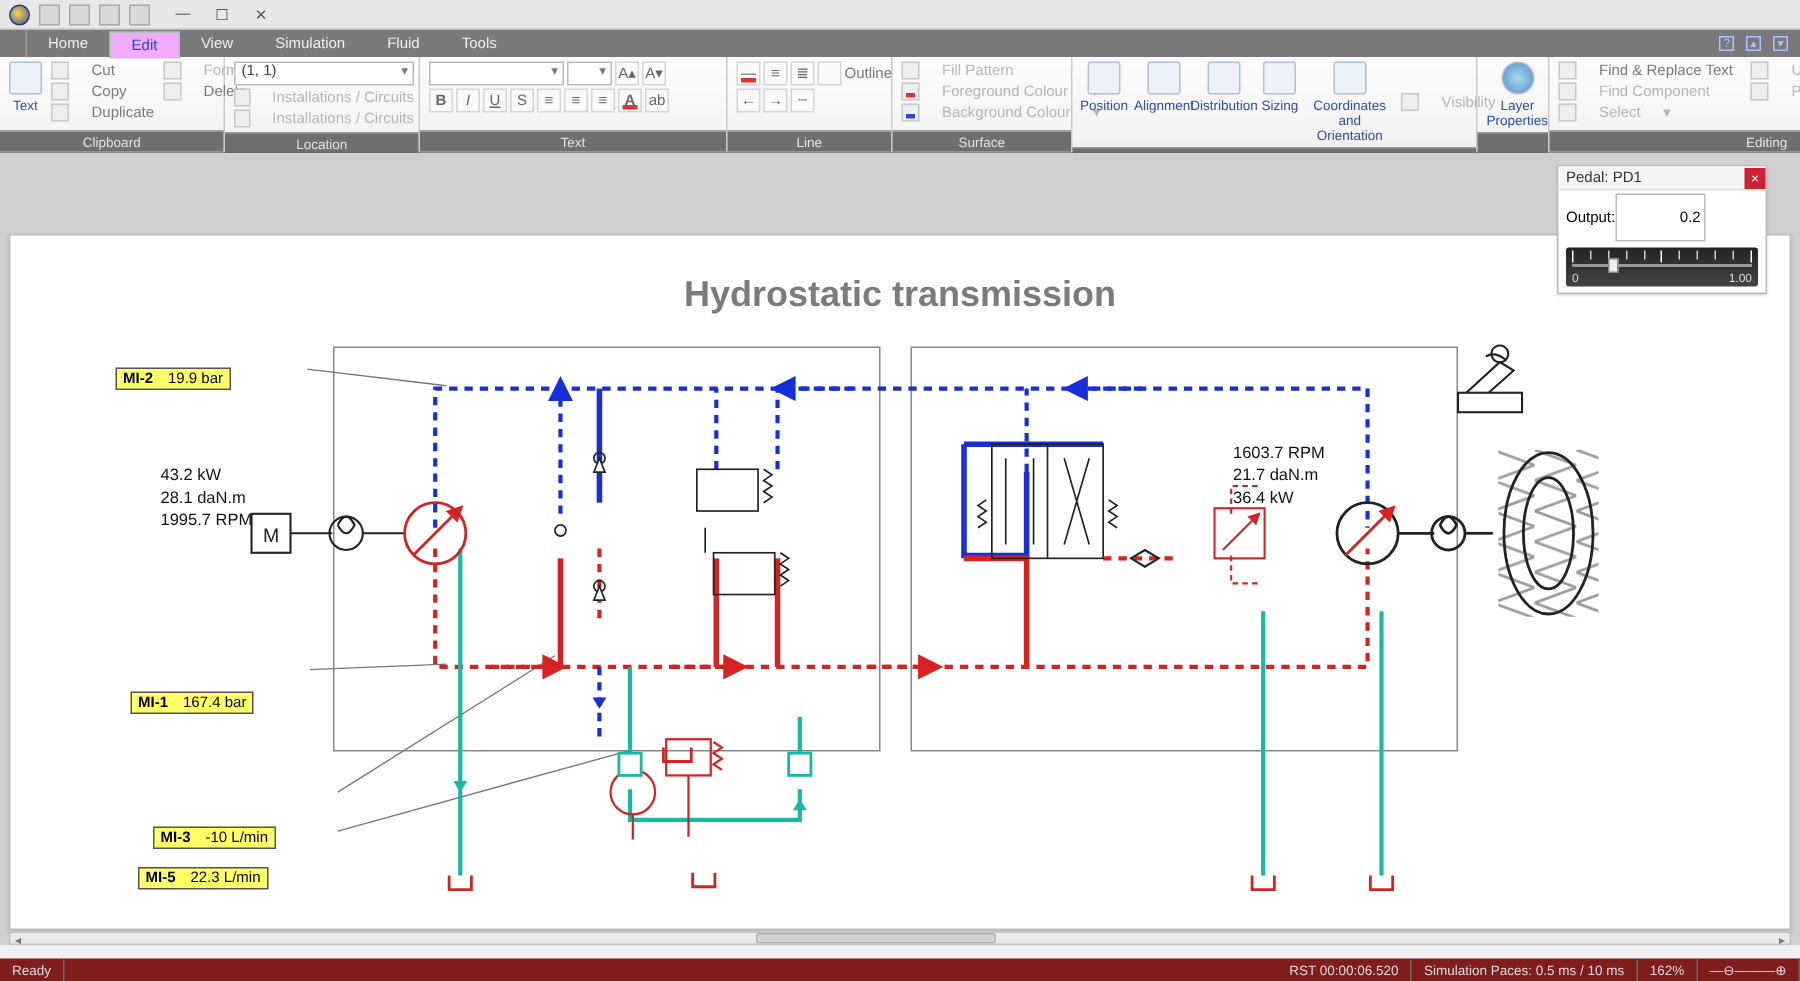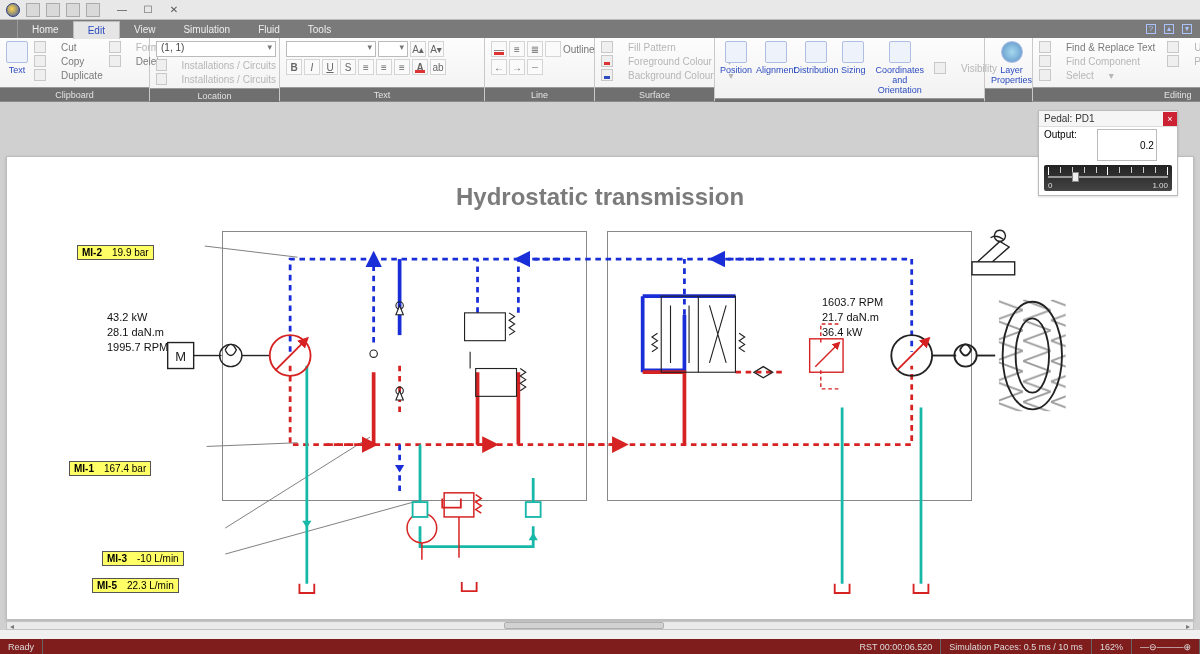--- a/index.html
+++ b/index.html
@@ -11,21 +11,21 @@
   .titlebar .app-logo { width: 14px; height: 14px; border-radius: 50%; background: radial-gradient(circle at 40% 40%, #ffd54a, #3b55a2); border: 1px solid #2a3a7a; }
   .titlebar .qat-icon { width: 14px; height: 14px; display: inline-block; background: #d9d9d9; border: 1px solid #aaa; }
   .titlebar .app-title { flex: 1; text-align: center; }
   .titlebar .win-controls { display: flex; gap: 14px; padding: 0 10px; }
   .titlebar .win-btn { width: 12px; height: 12px; display: flex; align-items: center; justify-content: center; cursor: pointer; }
 
   
   .menurow { height: 18px; background: #7a7a7a; display: flex; align-items: stretch; font-size: 10px; color: #eee; }
   .menurow .sys-icon { width: 18px; background: #7a7a7a; border-right: 1px solid #999; display: flex; align-items: center; justify-content: center; }
   .menurow .tab { padding: 0 14px; display: flex; align-items: center; cursor: pointer; }
-  .menurow .tab.active { background: #e5e5e5; color: #2b4bbf; border: 1px solid #bbb; border-bottom: none; position: relative; top: 1px; }
+  .menurow .tab.active { background: #f0abfc; color: #2b4bbf; border: 1px solid #bbb; border-bottom: none; position: relative; top: 1px; }
   .menurow .right-icons { margin-left: auto; display: flex; gap: 8px; padding: 0 8px; align-items: center; }
   .menurow .right-icons .mini { width: 10px; height: 10px; border: 1px solid #aac3ff; color: #aac3ff; font-size: 8px; line-height: 8px; text-align: center; }
 
   
   .ribbon { height: 64px; background: linear-gradient(#fdfdfd, #f1f1f1); border-bottom: 1px solid #8a8a8a; display: flex; font-size: 10px; }
   .ribbon-group { border-right: 1px solid #c9c9c9; display: flex; flex-direction: column; }
   .ribbon-group .body { flex: 1; display: flex; align-items: flex-start; padding: 3px 6px; gap: 6px; }
   .ribbon-group .foot { height: 14px; background: #6f6f6f; color: #e3e3e3; text-align: center; font-size: 9px; line-height: 14px; padding: 0 4px; border-top: 1px solid #999; }
   .ribbon-btn-big { width: 30px; display: flex; flex-direction: column; align-items: center; gap: 2px; color: #4b6ccb; cursor: pointer; }
   .ribbon-btn-big .ico { width: 22px; height: 22px; border: 1px solid #b0bee6; background: #eef2fb; border-radius: 2px; }
@@ -52,39 +52,39 @@
   .box1 { left: 215px; top: 74px; width: 365px; height: 270px; }
   .box2 { left: 600px; top: 74px; width: 365px; height: 270px; }
 
   .readout { position: absolute; font-size: 11px; color: #111; line-height: 15px; }
   .readout.left { left: 100px; top: 153px; }
   .readout.right { left: 815px; top: 138px; }
 
   .tag { position: absolute; background: #ffff66; border: 1px solid #555; font-size: 10px; padding: 1px 4px; display: flex; gap: 10px; }
   .tag .tname { font-weight: 600; }
   .tag1 { left: 70px; top: 88px; }
-  .tag2 { left: 62px; top: 304px; }
+  .tag2 { left: 80px; top: 304px; }
   .tag3 { left: 95px; top: 394px; }
   .tag4 { left: 85px; top: 421px; }
 
   svg.schematic { position: absolute; left:0; top:0; width:100%; height:100%; pointer-events:none; }
 
   
   .hscroll { position: absolute; left: 6px; right: 6px; bottom: 0; height: 9px; background: #eaeaea; border: 1px solid #c3c3c3; }
   .hscroll .thumb { position: absolute; left: 497px; top: 0; width: 160px; height: 7px; background: #d2d2d2; border: 1px solid #b0b0b0; border-radius: 2px; }
   .hscroll .arrow { position: absolute; top: 0; width: 10px; height: 7px; font-size: 8px; text-align: center; color: #777; }
   .hscroll .arrow.l { left: 0; }
   .hscroll .arrow.r { right: 0; }
 
   
   .pedalpanel { position: absolute; right: 22px; top: 110px; width: 140px; background: #fff; border: 1px solid #bbb; font-size: 10px; z-index: 20; box-shadow: 0 1px 2px rgba(0,0,0,0.15); }
   .pedalpanel .hdr { display: flex; align-items: center; background: #f5f5f5; border-bottom: 1px solid #ddd; }
   .pedalpanel .hdr .t { flex: 1; padding: 2px 5px; color: #333; }
   .pedalpanel .hdr .x { width: 14px; height: 14px; background: #c23; color: #fff; text-align: center; font-size: 9px; line-height: 14px; cursor: pointer; }
-  .pedalpanel .row { display: flex; align-items: flex-start; padding: 2px 5px; gap: 20px; }
+  .pedalpanel .row { display: flex; align-items: center; padding: 2px 5px; gap: 0; }
   .pedalpanel .row input { width: 60px; height: 32px; font-size: 10px; border: 1px solid #bbb; text-align: right; padding-right: 2px; }
   .pedalpanel .slider { position: relative; height: 26px; margin: 2px 5px 4px 5px; background: linear-gradient(#222, #444); border-radius: 2px; }
   .pedalpanel .slider .ticks { position: absolute; top: 2px; left: 4px; right: 4px; height: 8px; display: flex; justify-content: space-between; }
   .pedalpanel .slider .ticks span { width: 1px; height: 6px; background: #ccc; }
   .pedalpanel .slider .ticks span.major { height: 8px; background: #fff; }
   .pedalpanel .slider .track { position: absolute; left: 4px; right: 4px; top: 11px; height: 2px; background: #999; }
   .pedalpanel .slider .handle { position: absolute; top: 7px; width: 7px; height: 10px; background: #eee; border: 1px solid #888; }
   .pedalpanel .slider .lbls { position: absolute; bottom: 1px; left: 4px; right: 4px; display: flex; justify-content: space-between; color: #ddd; font-size: 8px; }
 
   

